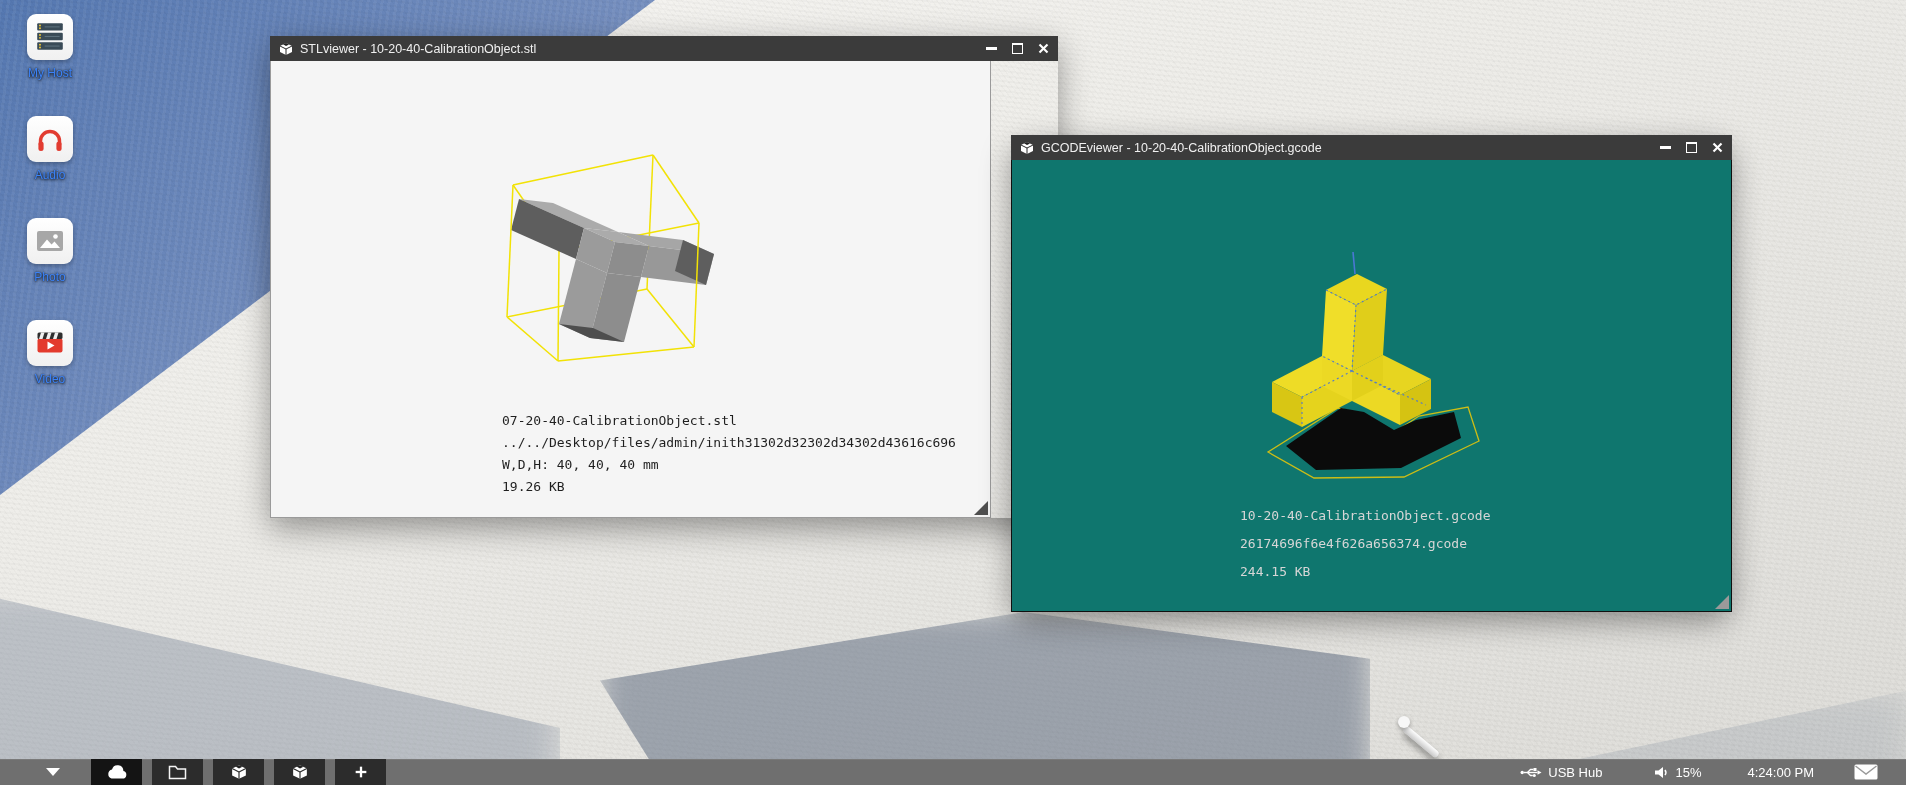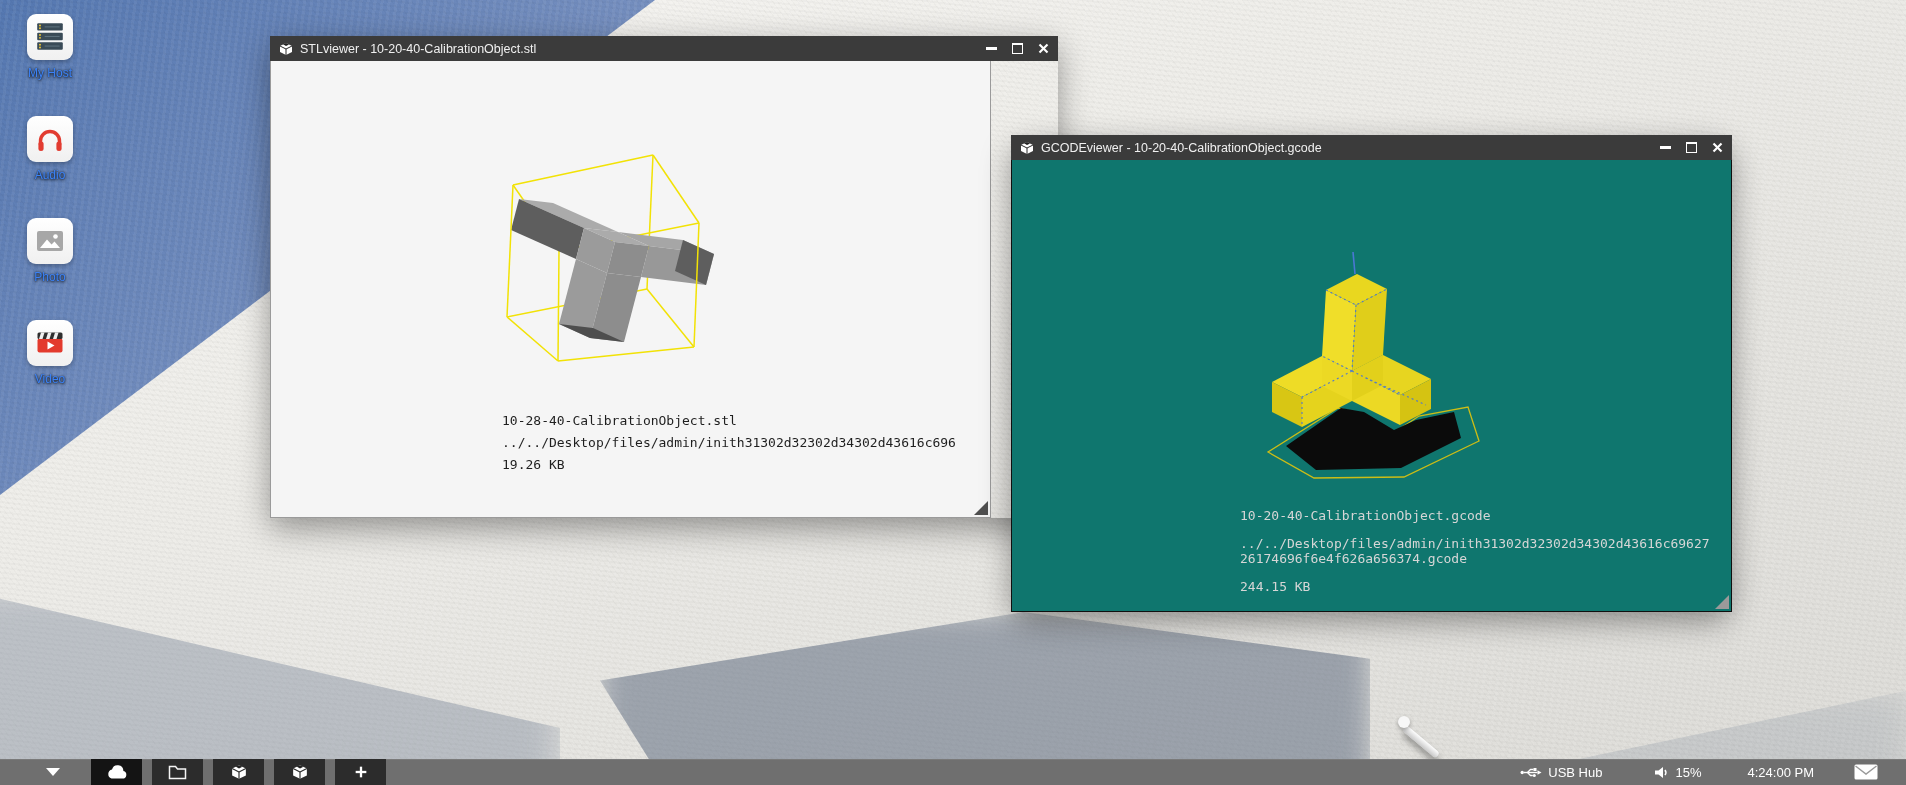--- a/index.html
+++ b/index.html
@@ -206,24 +206,25 @@
 
       <g stroke="#f2e205" stroke-width="1.5" fill="none">
         <line x1="28" y1="46" x2="22" y2="178"></line>
         <line x1="214" y1="84" x2="209" y2="208"></line>
         <line x1="22" y1="178" x2="73" y2="222"></line>
         <line x1="73" y1="222" x2="209" y2="208"></line>
       </g>
     </svg>
 
     <div class="mono stl-info">
-      <div class="info-line">10-28-40-CalibrationObject.stl</div>
+      <div class="info-line">07-20-40-CalibrationObject.stl</div>
       <div style="margin-bottom:7px;">
         <div class="mono">../../Desktop/files/admin/inith31302d32302d34302d43616c696</div>
       </div>
+      <div class="info-line">W,D,H: 40, 40, 40 mm</div>
       <div class="info-line">19.26 KB</div>
     </div>
     <div class="grip grip-dark"></div>
   </div>
 </div>
 
 <div class="window" style="left:1011px;top:135px;width:721px;border-radius:21px;">
   <div class="titlebar">
     <svg width="14" height="14" viewBox="0 0 14 14">
       <polygon points="7,1 13,4 13,10 7,13 1,10 1,4" fill="#ffffff"></polygon>
@@ -284,21 +285,20 @@
           <line x1="96" y1="121" x2="46" y2="147"></line>
           <line x1="46" y1="147" x2="46" y2="177"></line>
           <line x1="110" y1="128" x2="170" y2="155"></line>
         </g>
       </g>
     </svg>
 
     <div class="mono gcode-info">
       <div class="info-line">10-20-40-CalibrationObject.gcode</div>
       <div style="margin-bottom:13px;">
-        <div class="mono">../../Desktop/files/admin/inith31302d32302d34302d43616c69627</div>
         <div class="mono">26174696f6e4f626a656374.gcode</div>
       </div>
       <div class="info-line">244.15 KB</div>
     </div>
     <div class="grip grip-light"></div>
   </div>
 </div>
 
 <div class="taskbar">
   <div class="tb-arrow"></div>

